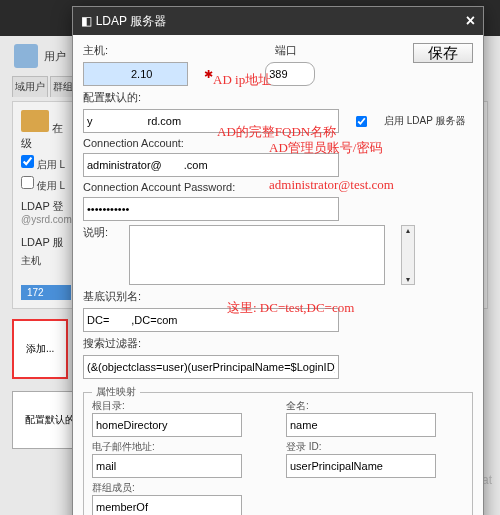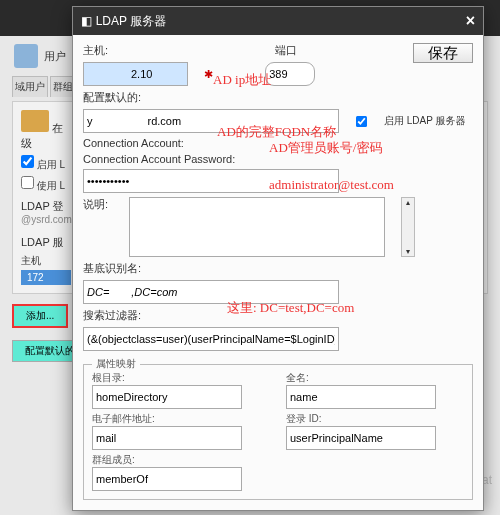--- a/index.html
+++ b/index.html
@@ -7,36 +7,36 @@
 .bg { position: absolute; left: 0; top: 0; width: 100%; height: 100%; background: #e8e8e8; }
 .bg-head { height: 36px; background: #2a2a2a; }
 .bg-user { display: flex; align-items: center; gap: 6px; padding: 8px 14px; }
 .bg-user-ico { width: 24px; height: 24px; background: #8bb3d9; border-radius: 3px; }
 .tabbar { display: flex; gap: 2px; padding: 0 12px; }
 .tab { background: #ddd; padding: 3px 2px; border: 1px solid #bbb; border-bottom: none; font-size: 10px; }
 .panel { margin: 4px 12px; background: #f2f2f2; border: 1px solid #ccc; padding: 8px; }
 .folder-ico { width: 28px; height: 22px; background: #d9a54a; display: inline-block; border-radius: 2px; }
 .cb { margin: 4px 0; font-size: 10px; }
 .btnrow { display: flex; gap: 6px; padding: 6px 12px; }
-.btn-s { padding: 3px 12px; background: #5eead4; border: 1px solid #aaa; font-size: 10px; }
+.btn-s { padding: 21px 12px; background: #ffffff; border: 1px solid #aaa; font-size: 10px; }
 .btn-red { border: 2px solid #e33; }
 .watermark { position: absolute; right: 8px; bottom: 28px; font-size: 12px; color: #bbb; margin-top: 36px; }
 
 .modal { position: absolute; left: 72px; top: 6px; width: 412px; background: #fbfbfb; border: 1px solid #888; box-shadow: 0 4px 18px rgba(0,0,0,.45); }
 .titlebar { height: 28px; background: #333; color: #fff; display: flex; align-items: center; padding: 0 8px; font-size: 12px; }
 .titlebar .x { margin-left: auto; font-size: 16px; font-weight: bold; cursor: pointer; }
 .body { padding: 8px 10px 10px; position: relative; }
 .row { display: flex; align-items: center; margin-bottom: 4px; gap: 16px; }
 .lbl { font-size: 11px; color: #333; }
 .inp { height: 24px; border: 1px solid #aaa; background: #fff; font-size: 11px; padding: 0 3px; }
 .inp.host { width: 105px; }
 .inp.port { width: 50px; border-radius: 9px; }
 .inp.full { width: 256px; }
 .inp.desc { width: 256px; height: 60px; resize: none; }
-.inp.base { width: 256px; font-style: italic; }
+.inp.base { width: 256px; }
 .inp.filter { width: 256px; }
 .inp.attr { width: 150px; }
 .cbk { transform: scale(.85); }
 .side-btns { position: absolute; right: 10px; top: 8px; display: flex; flex-direction: column; gap: 6px; }
 .sbtn { width: 60px; height: 20px; background: linear-gradient(#fdfdfd,#e6e6e6); border: 1px solid #999; font-size: 15px; }
 .scroll-stub { display: flex; flex-direction: column; justify-content: space-between; width: 14px; height: 60px; border: 1px solid #bbb; background: #f0f0f0; font-size: 8px; align-items: center; }
 .group { border: 1px solid #bbb; padding: 6px 8px 8px; margin-top: 13px; position: relative; }
 .group-title { position: absolute; top: -8px; left: 8px; background: #fbfbfb; padding: 0 4px; font-size: 10px; color: #555; }
 .attr-grid { display: grid; grid-template-columns: 1fr 1fr; gap: 3px 16px; font-size: 10px; }
 .attr-grid .lbl2 { color: #555; }
@@ -63,21 +63,21 @@
   <div class="panel">
     <span class="folder-ico"></span>
     <span>在</span><br>
     <span>级</span>
     <div class="cb"><input type="checkbox" checked="" style=""> <span>启用 L</span></div>
     <div class="cb"><input type="checkbox" style=""> <span>使用 L</span></div>
     <div style="margin-top:6px">LDAP 登</div>
     <div style="color:#888;font-size:10px">@ysrd.com</div>
     <div style="margin-top:10px">LDAP 服</div>
     <div style="font-size:10px;margin-top:4px">主机</div>
-    <div style="background:#4a90d9;color:#fff;padding:2px 6px;width:50px;font-size:10px;margin-top:2px">172</div>
+    <div style="background:#4a90d9;color:#fff;padding:2px 6px;width:50px;font-size:10px;margin-top:17px">172</div>
   </div>
   <div class="btnrow">
     <button class="btn-s btn-red">添加...</button>
     <button class="btn-s">编辑...</button>
     <button class="btn-s">删除</button>
     <button class="btn-s">复制...</button>
   </div>
   <div class="btnrow">
     <button class="btn-s">配置默认的 LDAP 群组...</button>
     <button class="btn-s">配置 LDAP 群组...</button>
@@ -114,20 +114,23 @@
         <span class="lbl">配置默认的:</span>
       </div>
     <div class="row">
       <input class="inp full" value="y　　　　　rd.com" style="">
       <input type="checkbox" class="cbk" checked="" style="">
       <span class="lbl" style="font-size:10px">启用 LDAP 服务器</span>
     </div>
 
     <div class="row">
         <span class="lbl">Connection Account:</span>
+      </div>
+    <div class="row">
+        <input class="inp full" value="administrator@　　.com" style="">
       </div>
 
     <div class="row">
         <span class="lbl">Connection Account Password:</span>
       </div>
     <div class="row">
         <input class="inp full" type="password" value="●●●●●●●●●●●" style="">
       </div>
 
     <div class="row" style="align-items:flex-start">

